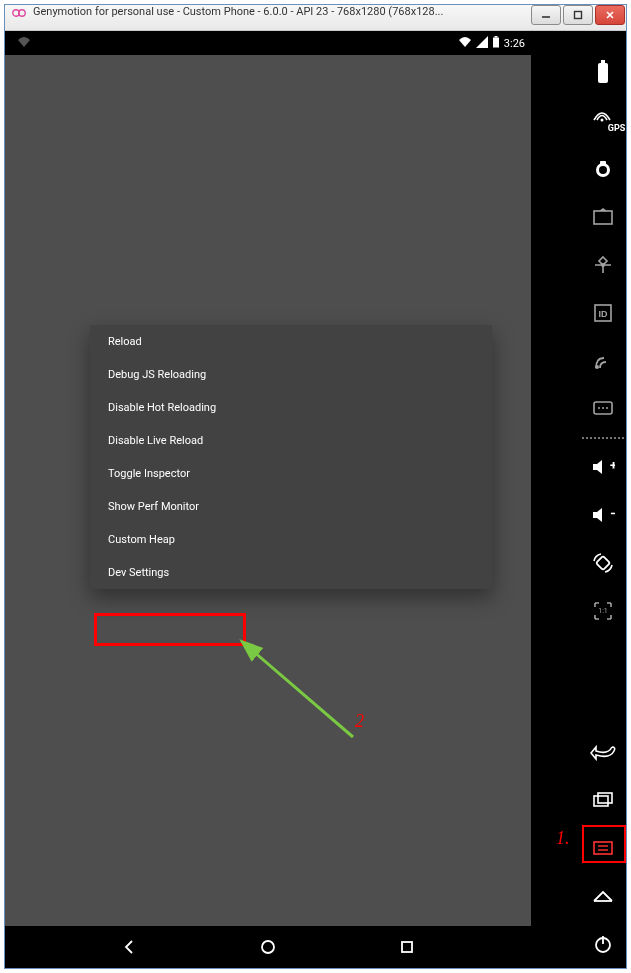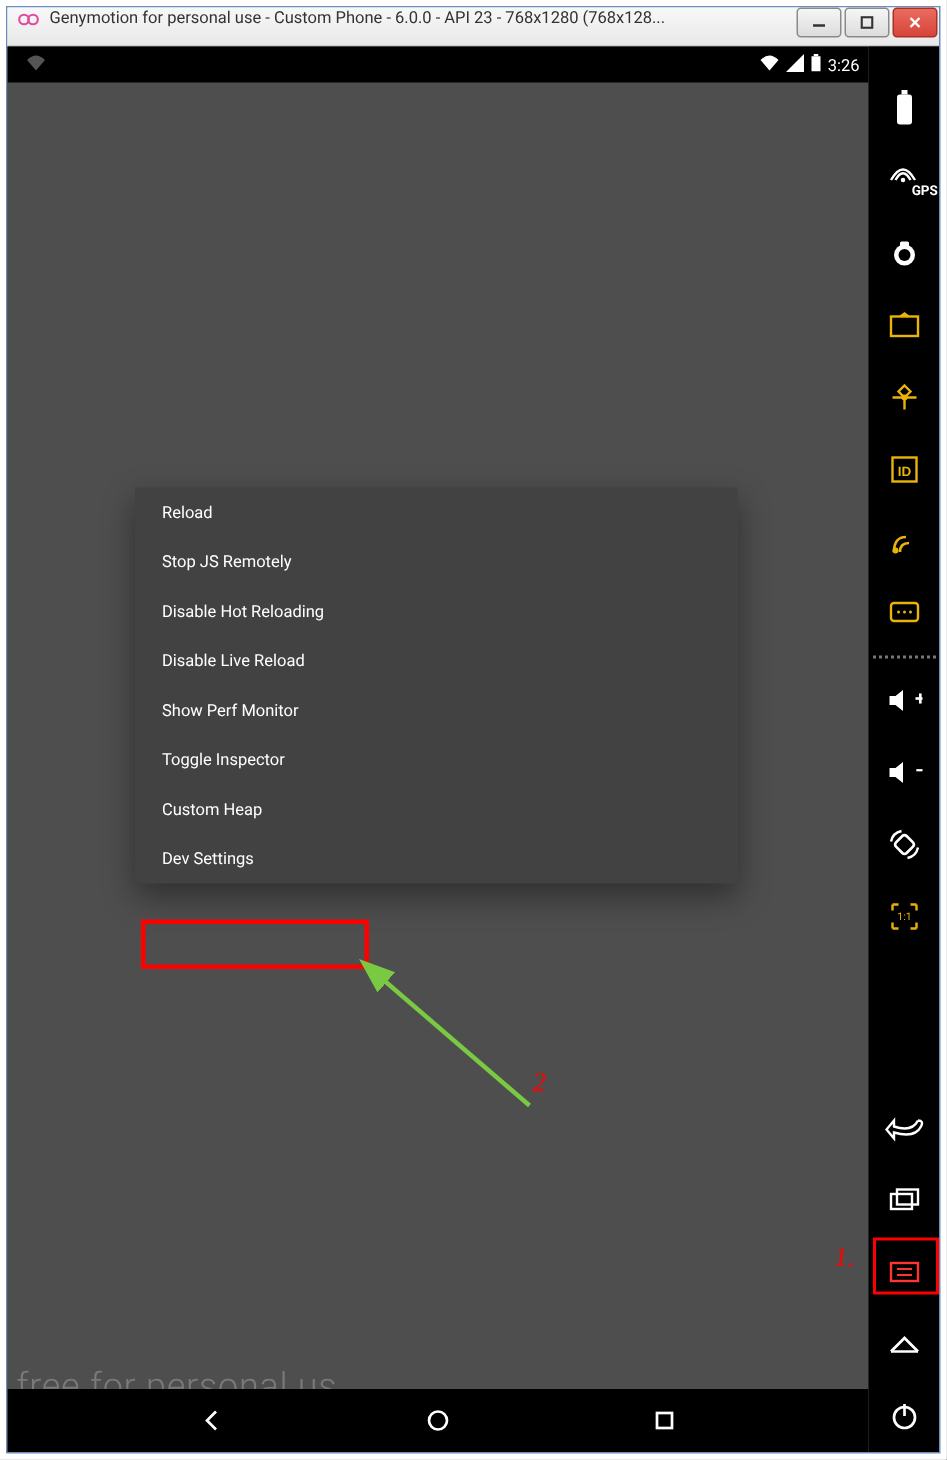--- a/index.html
+++ b/index.html
@@ -30,21 +30,21 @@
     border-radius: 3px; display: flex; align-items: center; justify-content: center;
     background: linear-gradient(#f6f6f6, #dcdcdc);
     color: #333;
   }
   .titlebar .winbtn.close { background: linear-gradient(#ea6b5f, #d6453a); border-color:#a83028; color:#fff; }
   .titlebar .winbtn svg { display:block; }
 
   
   .workspace {
     position: absolute; top: 26px; bottom: 0; left: 0; right: 0;
-    display: flex; background: #000;
+    display: flex; background: #000; gap: 48px;
   }
   .phone { flex: 1; position: relative; background: #4f4e4e; overflow: hidden; }
 
   
   .statusbar {
     height: 24px; background: #000; color: #fff;
     display: flex; align-items: center; justify-content: flex-end;
     font-size: 11px; padding: 0 6px; gap: 4px;
   }
   .statusbar .left { margin-right: auto; display:flex; align-items:center; gap:4px; padding-left:6px; }
@@ -83,21 +83,21 @@
   
   .toolbar {
     width: 47px; background: #000; color: #fff;
     display: flex; flex-direction: column; align-items: center;
     padding-top: 18px; gap: 0;
   }
   .toolbar .tbtn {
     width: 47px; height: 48px; display: flex; align-items: center; justify-content: center;
     color: #fff;
   }
-  .toolbar .tbtn.dim { color: #eab308; text-align: right; }
+  .toolbar .tbtn.dim { color: #a3a3a3; text-align: right; }
   .toolbar .sep { width: 42px; border-top: 2px dotted #777; margin: 4px 0; }
   .toolbar .spacer { flex: 1; }
   .toolbar .label { font-size: 9px; font-weight: bold; padding-left: 28px; }
 
   
   .annot { position: absolute; pointer-events: none; }
   .annot .num { color: #f00; font-size: 18px; font-style: italic; font-family: "Times New Roman", serif; }
 </style>
 </head>
 <body>
@@ -158,44 +158,43 @@
           <svg width="8" height="12" viewBox="0 0 8 12">
               <rect x="1" y="1.5" width="6" height="10" fill="#fff"></rect>
               <rect x="2.5" y="0" width="3" height="1.5" fill="#fff"></rect>
             </svg>
         </span>
         <span>3:26</span>
       </div>
 
       <div class="devmenu">
         <div class="item">Reload</div>
-        <div class="item">Stop JS Remotely</div>
+        <div class="item">Debug JS Reloading</div>
         <div class="item">Disable Hot Reloading</div>
         <div class="item">Disable Live Reload</div>
+        <div class="item">Toggle Inspector</div>
         <div class="item">Show Perf Monitor</div>
-        <div class="item">Toggle Inspector</div>
         <div class="item">Custom Heap</div>
         <div class="item">Dev Settings</div>
       </div>
 
       <div class="red-outline" style="left:89px; top:582px; width:152px; height:33px;"></div>
 
       <svg class="annot" style="left:230px; top:604px; width:140px; height:120px;" viewBox="0 0 140 120">
         <defs>
           <marker id="ah" markerWidth="10" markerHeight="10" refX="2" refY="3" orient="auto">
             <path d="M0,0 L0,6 L8,3 Z" fill="#7ac943"></path>
           </marker>
         </defs>
         <line x1="118" y1="102" x2="18" y2="16" stroke="#7ac943" stroke-width="3" marker-end="url(#ah)"></line>
       </svg>
       <div class="annot" style="left:350px; top:680px;">
         <span class="num">2</span>
       </div>
 
-      <div class="watermark">free for personal us</div>
 
       <div class="navbar">
         <div class="navbtn">
           <svg width="18" height="18" viewBox="0 0 18 18">
               <path d="M11 3 L5 9 L11 15" fill="none" stroke="#fff" stroke-width="1.8"></path>
             </svg>
         </div>
         <div class="navbtn">
           <svg width="18" height="18" viewBox="0 0 18 18">
               <circle cx="9" cy="9" r="6" fill="none" stroke="#fff" stroke-width="1.8"></circle>

